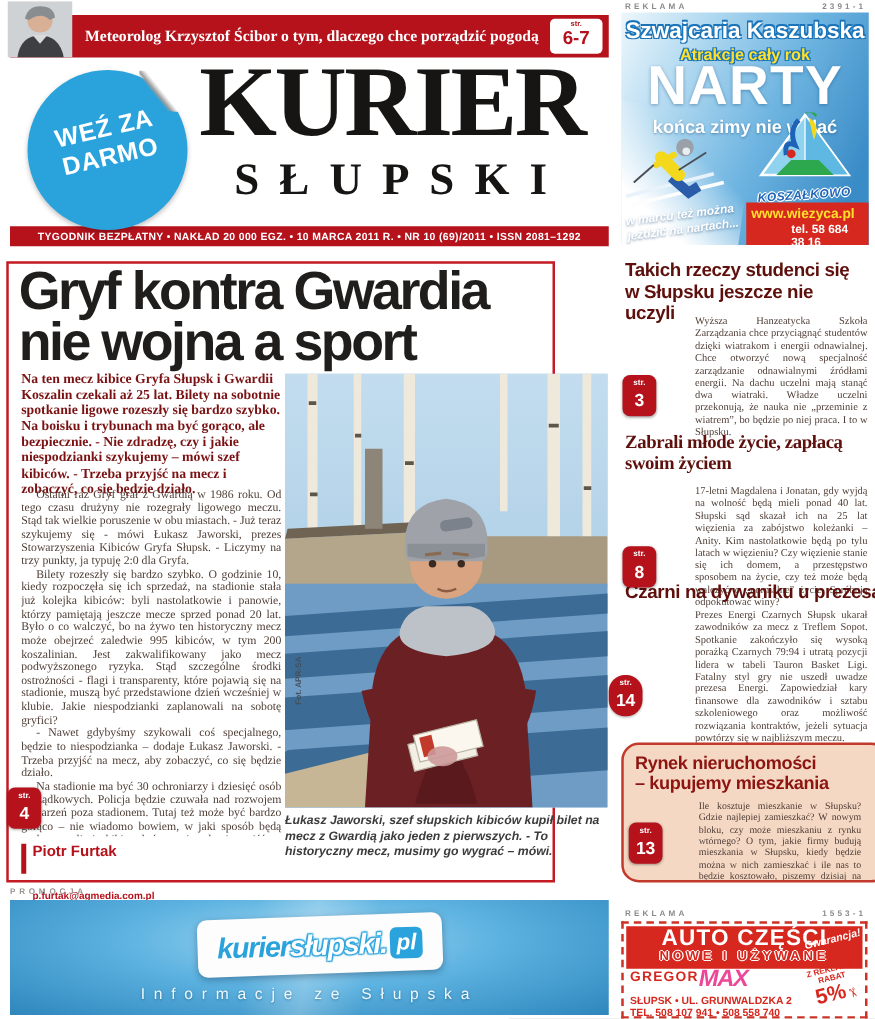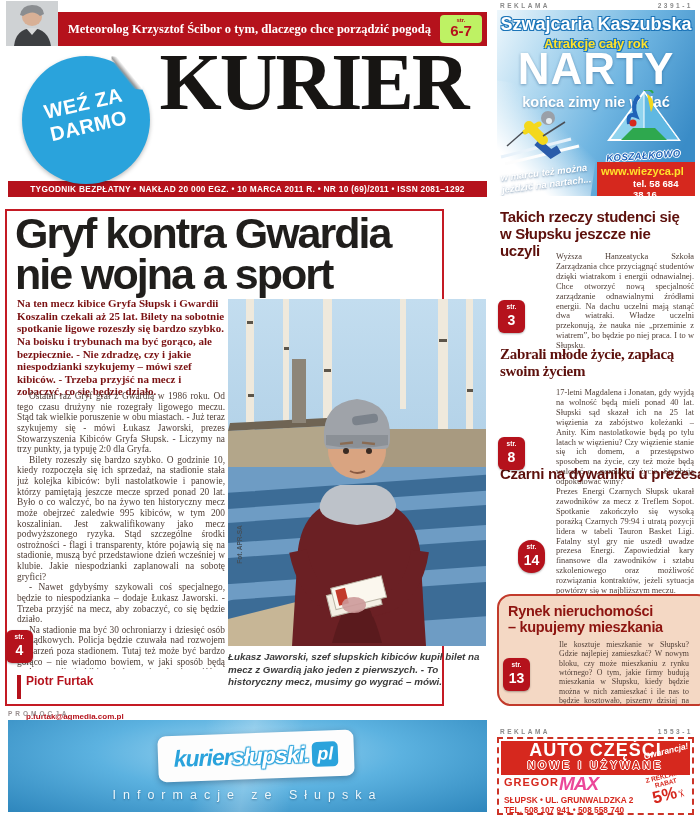--- a/index.html
+++ b/index.html
@@ -5,21 +5,21 @@
   html,body{margin:0;padding:0;background:#d9d9d9;}
   *{box-sizing:border-box;}
   #page{position:relative;width:700px;height:815px;background:#fff;overflow:hidden;
         font-family:"Liberation Sans",sans-serif;margin:0 auto;}
 
   
   .topbar{position:absolute;left:8px;top:12px;width:479px;height:34px;background:#b5121c;}
   .topbar-text{position:absolute;left:60px;top:0;height:34px;right:52px;display:flex;align-items:center;
     color:#fff;font-family:"Liberation Serif",serif;font-size:12.5px;font-weight:700;white-space:nowrap;}
   .topbar-photo{position:absolute;left:6px;top:1px;width:52px;height:45px;z-index:3;}
-  .topbar-badge{position:absolute;right:5px;top:3px;width:42px;height:28px;background:#bef264;border-radius:4px;
+  .topbar-badge{position:absolute;right:5px;top:3px;width:42px;height:28px;background:#ffffff;border-radius:4px;
     text-align:center;line-height:1;padding-top:2px;}
   .topbar-badge .bl{font-size:6px;color:#b5121c;font-weight:700;display:block;}
   .topbar-badge .bn{font-size:15px;color:#b5121c;font-weight:800;display:block;margin-top:0px;}
 
   
   .ad-label{position:absolute;display:flex;justify-content:space-between;
     font-size:6.5px;letter-spacing:2.5px;color:#8a8a8a;font-weight:700;}
   .lab-ski{left:500px;top:2px;width:193px;}
   .ad-ski{position:absolute;left:497px;top:10px;width:198px;height:186px;overflow:hidden;
     background:linear-gradient(115deg,#eef7fc 0%,#b9ddf2 22%,#6fb5e1 55%,#3a8cc7 88%);}
@@ -86,21 +86,21 @@
   .badge-a{left:-1px;top:419px;}
 
   
   .sb-title{position:absolute;left:500px;width:194px;font-size:15px;line-height:1.12;font-weight:800;
     color:#5d100c;letter-spacing:-.3px;white-space:pre-line;}
   .sb-body{position:absolute;left:556px;width:138px;font-family:"Liberation Serif",serif;font-size:8.4px;
     line-height:1.18;color:#4e3d35;text-align:justify;}
   .t1{top:209px;} .b1{top:252px;}
   .t2{top:346px;font-family:Liberation Serif, serif;} .b2{top:388px;}
   .t3{top:466px;white-space:nowrap;} .b3{top:487px;}
-  .bd1{left:498px;top:300px;} .bd2{left:498px;top:437px;} .bd3{left:518px;top:540px;border-radius:13px;}
+  .bd1{left:498px;top:300px;} .bd2{left:498px;top:437px;} .bd3{left:487px;top:540px;border-radius:13px;}
   .sb-box{position:absolute;left:497px;top:594px;width:214px;height:112px;background:#f4d8c4;
     border:2px solid #c23a2b;border-radius:14px;overflow:hidden;}
   .sb-box .sb-title{position:absolute;left:9px;top:7px;width:180px;font-size:14.5px;color:#8d1410;}
   .sb-box .sb-body{position:absolute;left:60px;top:44px;width:130px;font-size:7.9px;}
   .bd4{left:503px;top:658px;}
 
   
   .promo-label{position:absolute;left:8px;top:710px;font-size:6.5px;letter-spacing:3px;color:#9a9090;font-weight:700;}
   .portal{position:absolute;left:8px;top:720px;width:479px;height:92px;
     background:radial-gradient(ellipse at 50% 35%,#9ed6f2 0%,#5cb2e0 45%,#2e86bc 100%);overflow:hidden;}
@@ -197,20 +197,21 @@
       <span class="ski-tel">tel. 58 684 38 16</span>
     </div>
   </div>
 
   <div class="sticker">
     <div class="sticker-text" style="white-space:pre-line">WEŹ ZA
 DARMO</div>
   </div>
   <div class="mast">
     <div class="mast-title">KURIER</div>
+    <div class="mast-sub">SŁUPSKI</div>
   </div>
   <div class="infobar">TYGODNIK BEZPŁATNY • NAKŁAD 20 000 EGZ. • 10 MARCA 2011 R. • NR 10 (69)/2011 • ISSN 2081–1292</div>
 
   <div class="article">
     <div class="headline">
       <div class="nw">Gryf kontra Gwardia</div>
       <div class="nw">nie wojna a sport</div>
     </div>
     <div class="lead">Na ten mecz kibice Gryfa Słupsk i Gwardii Koszalin czekali aż 25 lat. Bilety na sobotnie spotkanie ligowe rozeszły się bardzo szybko. Na boisku i trybunach ma być gorąco, ale bezpiecznie. - Nie zdradzę, czy i jakie niespodzianki szykujemy – mówi szef kibiców. - Trzeba przyjść na mecz i zobaczyć, co się będzie działo.</div>
     <div class="body-col">

